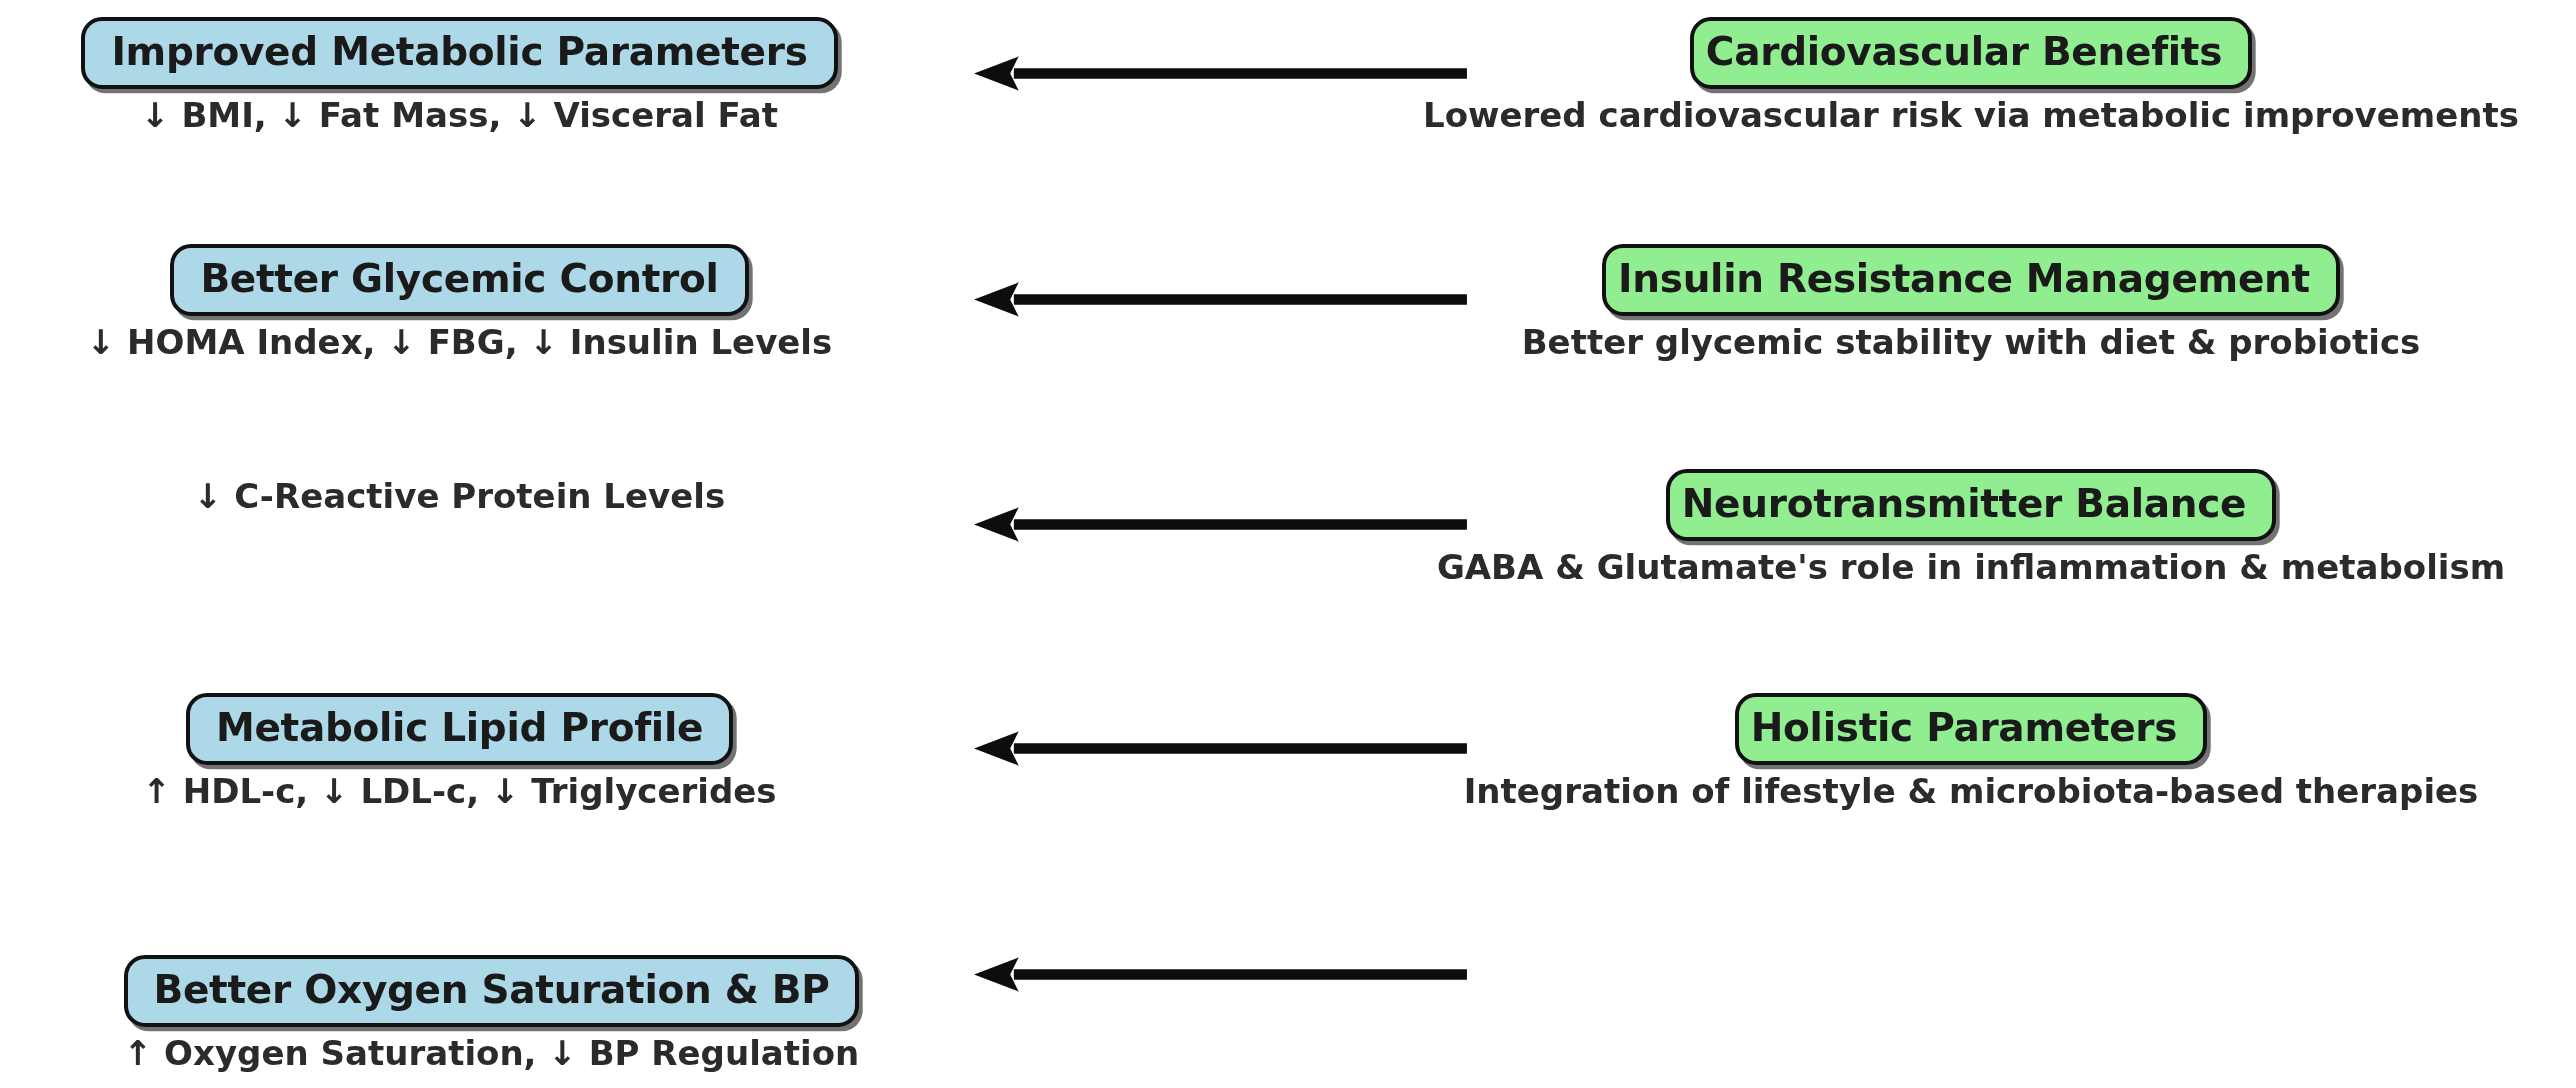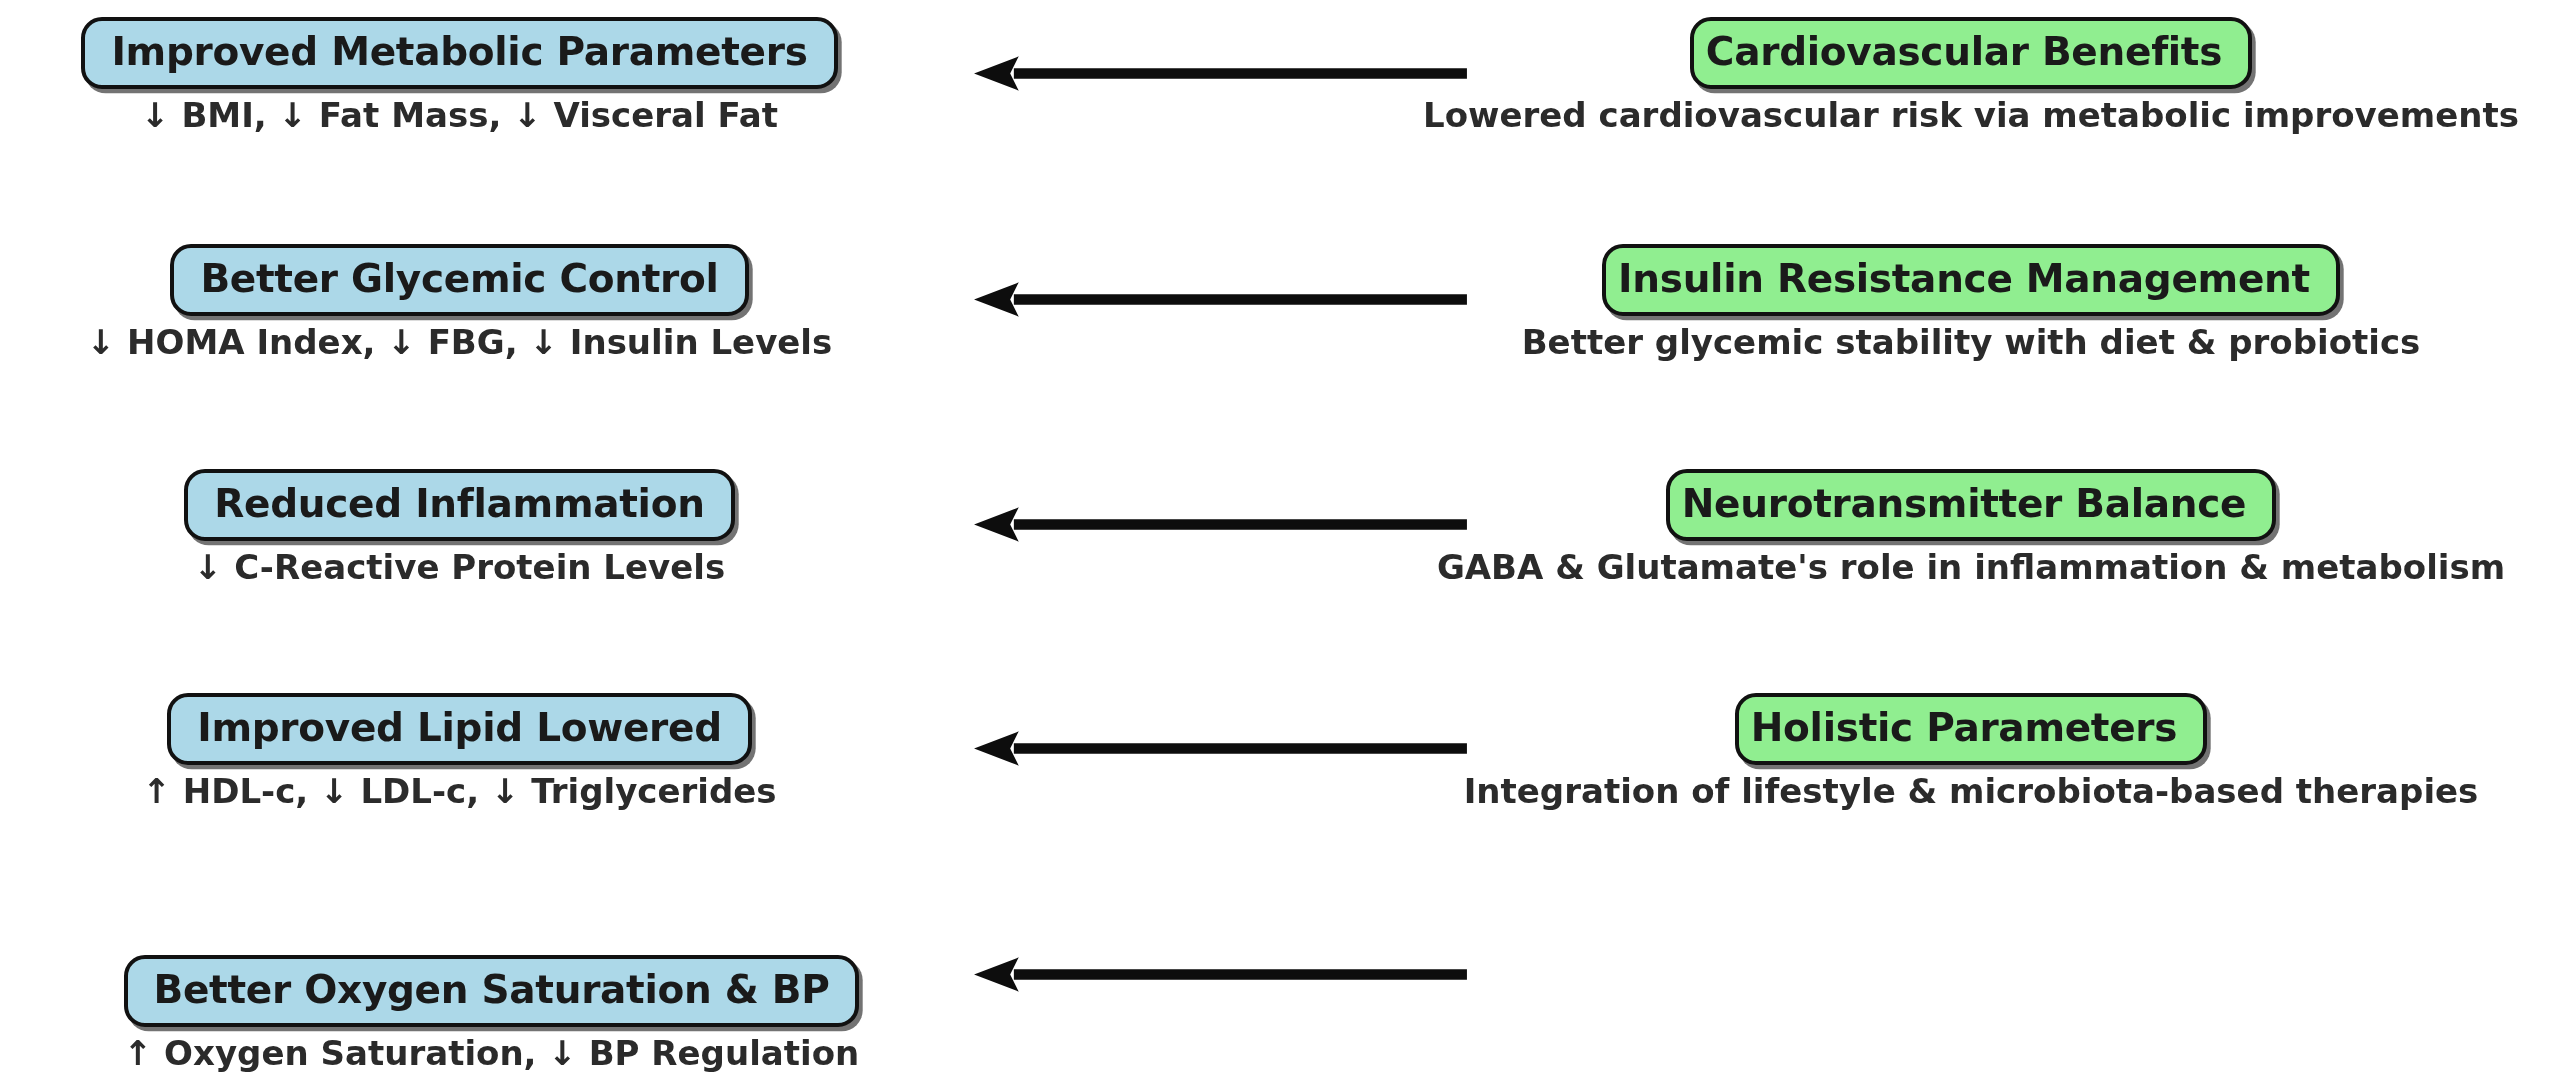--- a/index.html
+++ b/index.html
@@ -130,40 +130,39 @@
     </div>
 
     <div class="right-col r2">
       <span class="node green">Insulin Resistance Management</span>
       <span class="subtitle">Better glycemic stability with diet &amp; probiotics</span>
     </div>
   </div>
 
   <div class="row">
     <div class="left-col r3">
-      <span class="node blue">Reduced Inflammation</span>
       <span class="subtitle">↓ C-Reactive Protein Levels</span>
     </div>
 
     <div class="arrow a3">
       <svg width="499" height="37" viewBox="0 0 815 60" xmlns="http://www.w3.org/2000/svg">
         <line x1="810" y1="30" x2="70" y2="30" stroke="#0d0d0d" stroke-width="17"></line>
         <polygon points="5,30 78,2 64,30 78,58" fill="#0d0d0d"></polygon>
       </svg>
     </div>
 
     <div class="right-col r3">
       <span class="node green">Neurotransmitter Balance</span>
       <span class="subtitle">GABA &amp; Glutamate's role in inflammation &amp; metabolism</span>
     </div>
   </div>
 
   <div class="row">
     <div class="left-col r4">
-      <span class="node blue">Improved Lipid Lowered</span>
+      <span class="node blue">Metabolic Lipid Profile</span>
       <span class="subtitle">↑ HDL-c, ↓ LDL-c, ↓ Triglycerides</span>
     </div>
 
     <div class="arrow a4">
       <svg width="499" height="37" viewBox="0 0 815 60" xmlns="http://www.w3.org/2000/svg">
         <line x1="810" y1="30" x2="70" y2="30" stroke="#0d0d0d" stroke-width="17"></line>
         <polygon points="5,30 78,2 64,30 78,58" fill="#0d0d0d"></polygon>
       </svg>
     </div>
 

